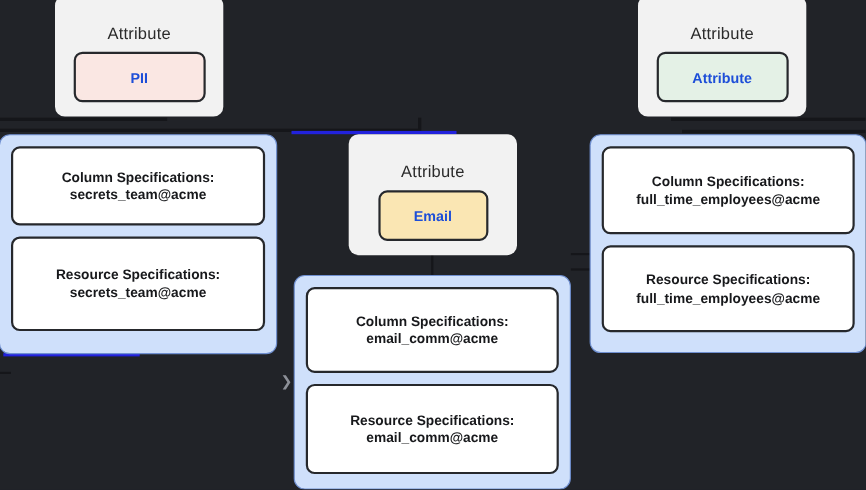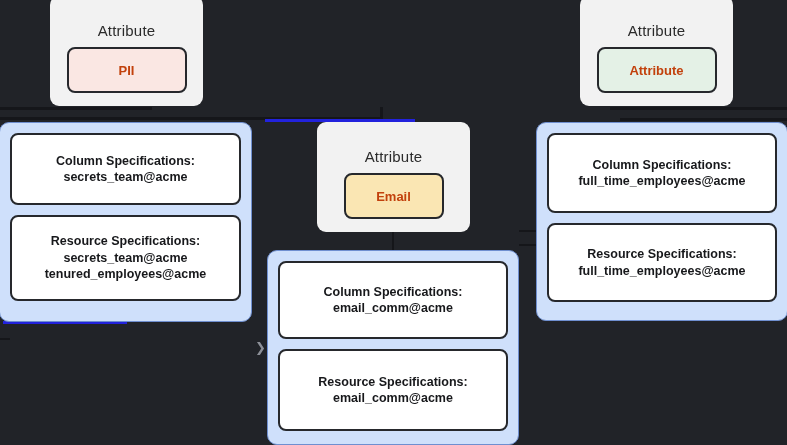--- a/index.html
+++ b/index.html
@@ -36,21 +36,21 @@
   }
   .attr-chip{
     box-sizing:border-box;
     border:2px solid #26282c;
     border-radius:8px;
     display:flex;
     align-items:center;
     justify-content:center;
     font-size:13px;
     font-weight:bold;
-    color:#c2410c;
+    color:#1d4ed8;
   }
   .chip-pii{background:#fae7e3;}
   .chip-financial{background:#e4f1e6;}
   .chip-email{background:#fae6b3;}
 
   
   .spec-group{
     position:absolute;
     background:#cfe0fb;
     border:1px solid #6f8fd0;
@@ -125,21 +125,20 @@
   </div>
 
   <div class="spec-group" style="left:-1px;top:122px;width:253px;height:200px;">
     <div class="spec-box" style="height:72px;">
       <span class="spec-line">Column Specifications:</span>
       <span class="spec-line">secrets_team@acme</span>
     </div>
     <div class="spec-box" style="height:86px;">
       <span class="spec-line">Resource Specifications:</span>
       <span class="spec-line">secrets_team@acme</span>
-      <span class="spec-line">tenured_employees@acme</span>
     </div>
   </div>
 
   <div class="spec-group" style="left:536px;top:122px;width:252px;height:199px;">
     <div class="spec-box" style="height:80px;">
       <span class="spec-line">Column Specifications:</span>
       <span class="spec-line">full_time_employees@acme</span>
     </div>
     <div class="spec-box" style="height:79px;">
       <span class="spec-line">Resource Specifications:</span>

